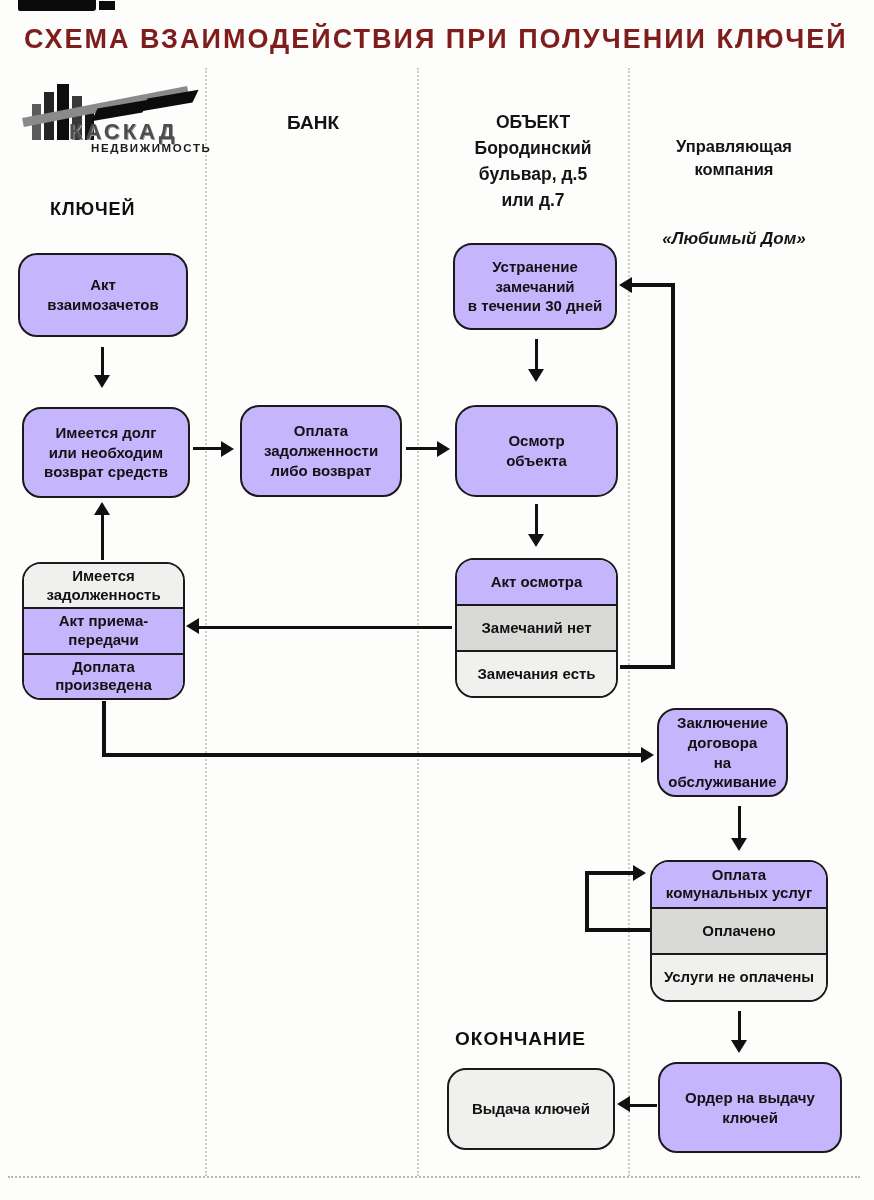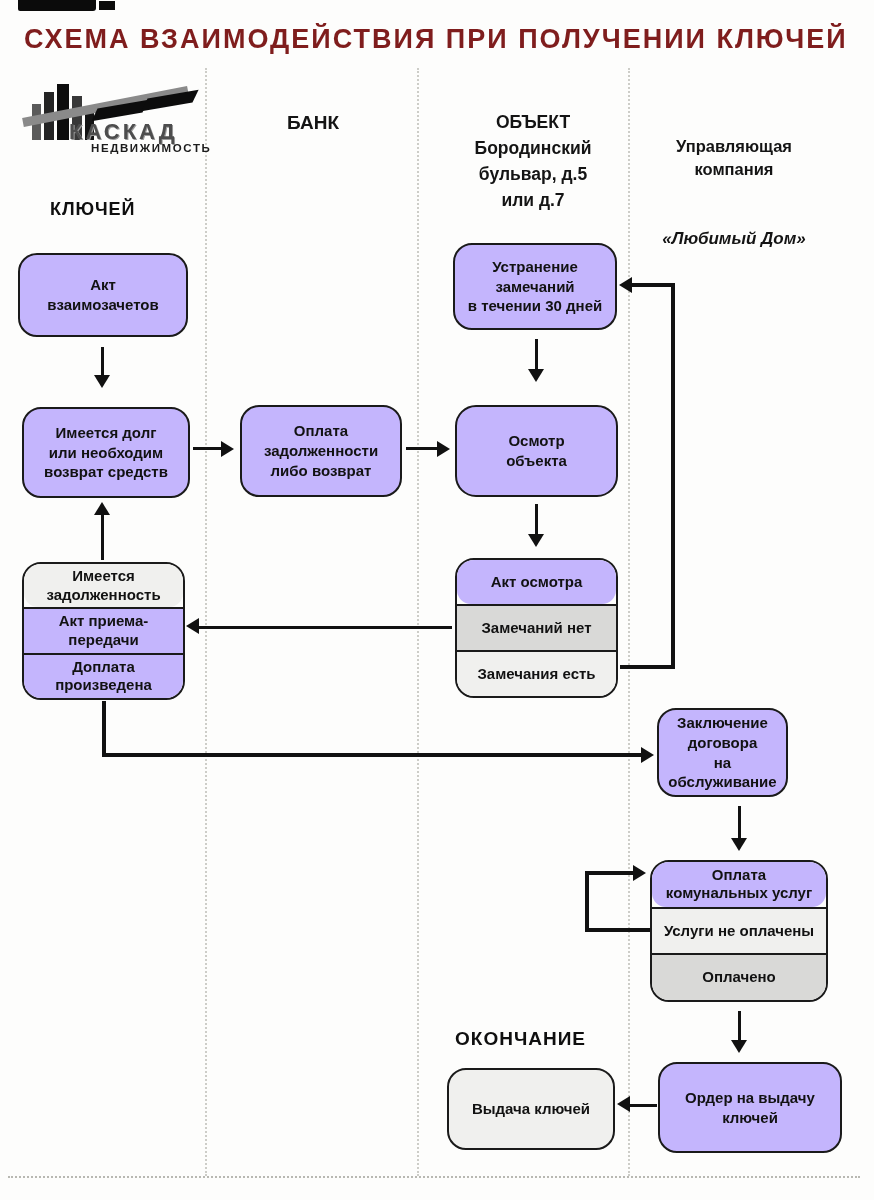--- a/index.html
+++ b/index.html
@@ -50,21 +50,21 @@
     position:absolute; box-sizing:border-box;
     border:2.5px solid #1a1a1a; border-radius:19px; overflow:hidden;
     display:flex; flex-direction:column;
   }
   .stack .sec{
     flex:1; display:flex; align-items:center; justify-content:center;
     text-align:center; white-space:pre-line;
     font-size:15px; line-height:1.25; color:#121212;
     border-top:2px solid #1a1a1a;
   }
-  .stack .sec:first-child{border-top:none;border-radius:14px;}
+  .stack .sec:first-child{border-top:none;}
   .fill-a{background:#c4b5fd;} 
   .fill-b{background:#f0f0ee;} 
   .fill-c{background:#d9d9d7;} 
   
   .hl,.vl{position:absolute; background:#111;}
   .hl{height:3px;} .vl{width:3px;}
   .hl.thick{height:4px;} .vl.thick{width:4px;}
   .head{position:absolute; width:0; height:0;}
   .head.right{border-top:8px solid transparent; border-bottom:8px solid transparent; border-left:13px solid #111;}
   .head.left {border-top:8px solid transparent; border-bottom:8px solid transparent; border-right:13px solid #111;}
@@ -151,22 +151,22 @@
 произведена</div>
   </div>
 
   <div class="node fill-a" style="left:657px; top:708px; width:131px; height:89px;">Заключение
 договора
 на обслуживание</div>
 
   <div class="stack" style="left:650px; top:860px; width:178px; height:142px;">
     <div class="sec fill-a">Оплата
 комунальных услуг</div>
+    <div class="sec fill-c">Оплачено</div>
     <div class="sec fill-b">Услуги не оплачены</div>
-    <div class="sec fill-c">Оплачено</div>
   </div>
 
   <div class="node fill-a" style="left:658px; top:1062px; width:184px; height:91px;">Ордер на выдачу
 ключей</div>
 
   <div class="node fill-b" style="left:447px; top:1068px; width:168px; height:82px;">Выдача ключей</div>
 
   <div class="vl" style="left:101px; top:347px; height:30px;"></div>
   <div class="head down" style="left:94px; top:375px;"></div>
 

